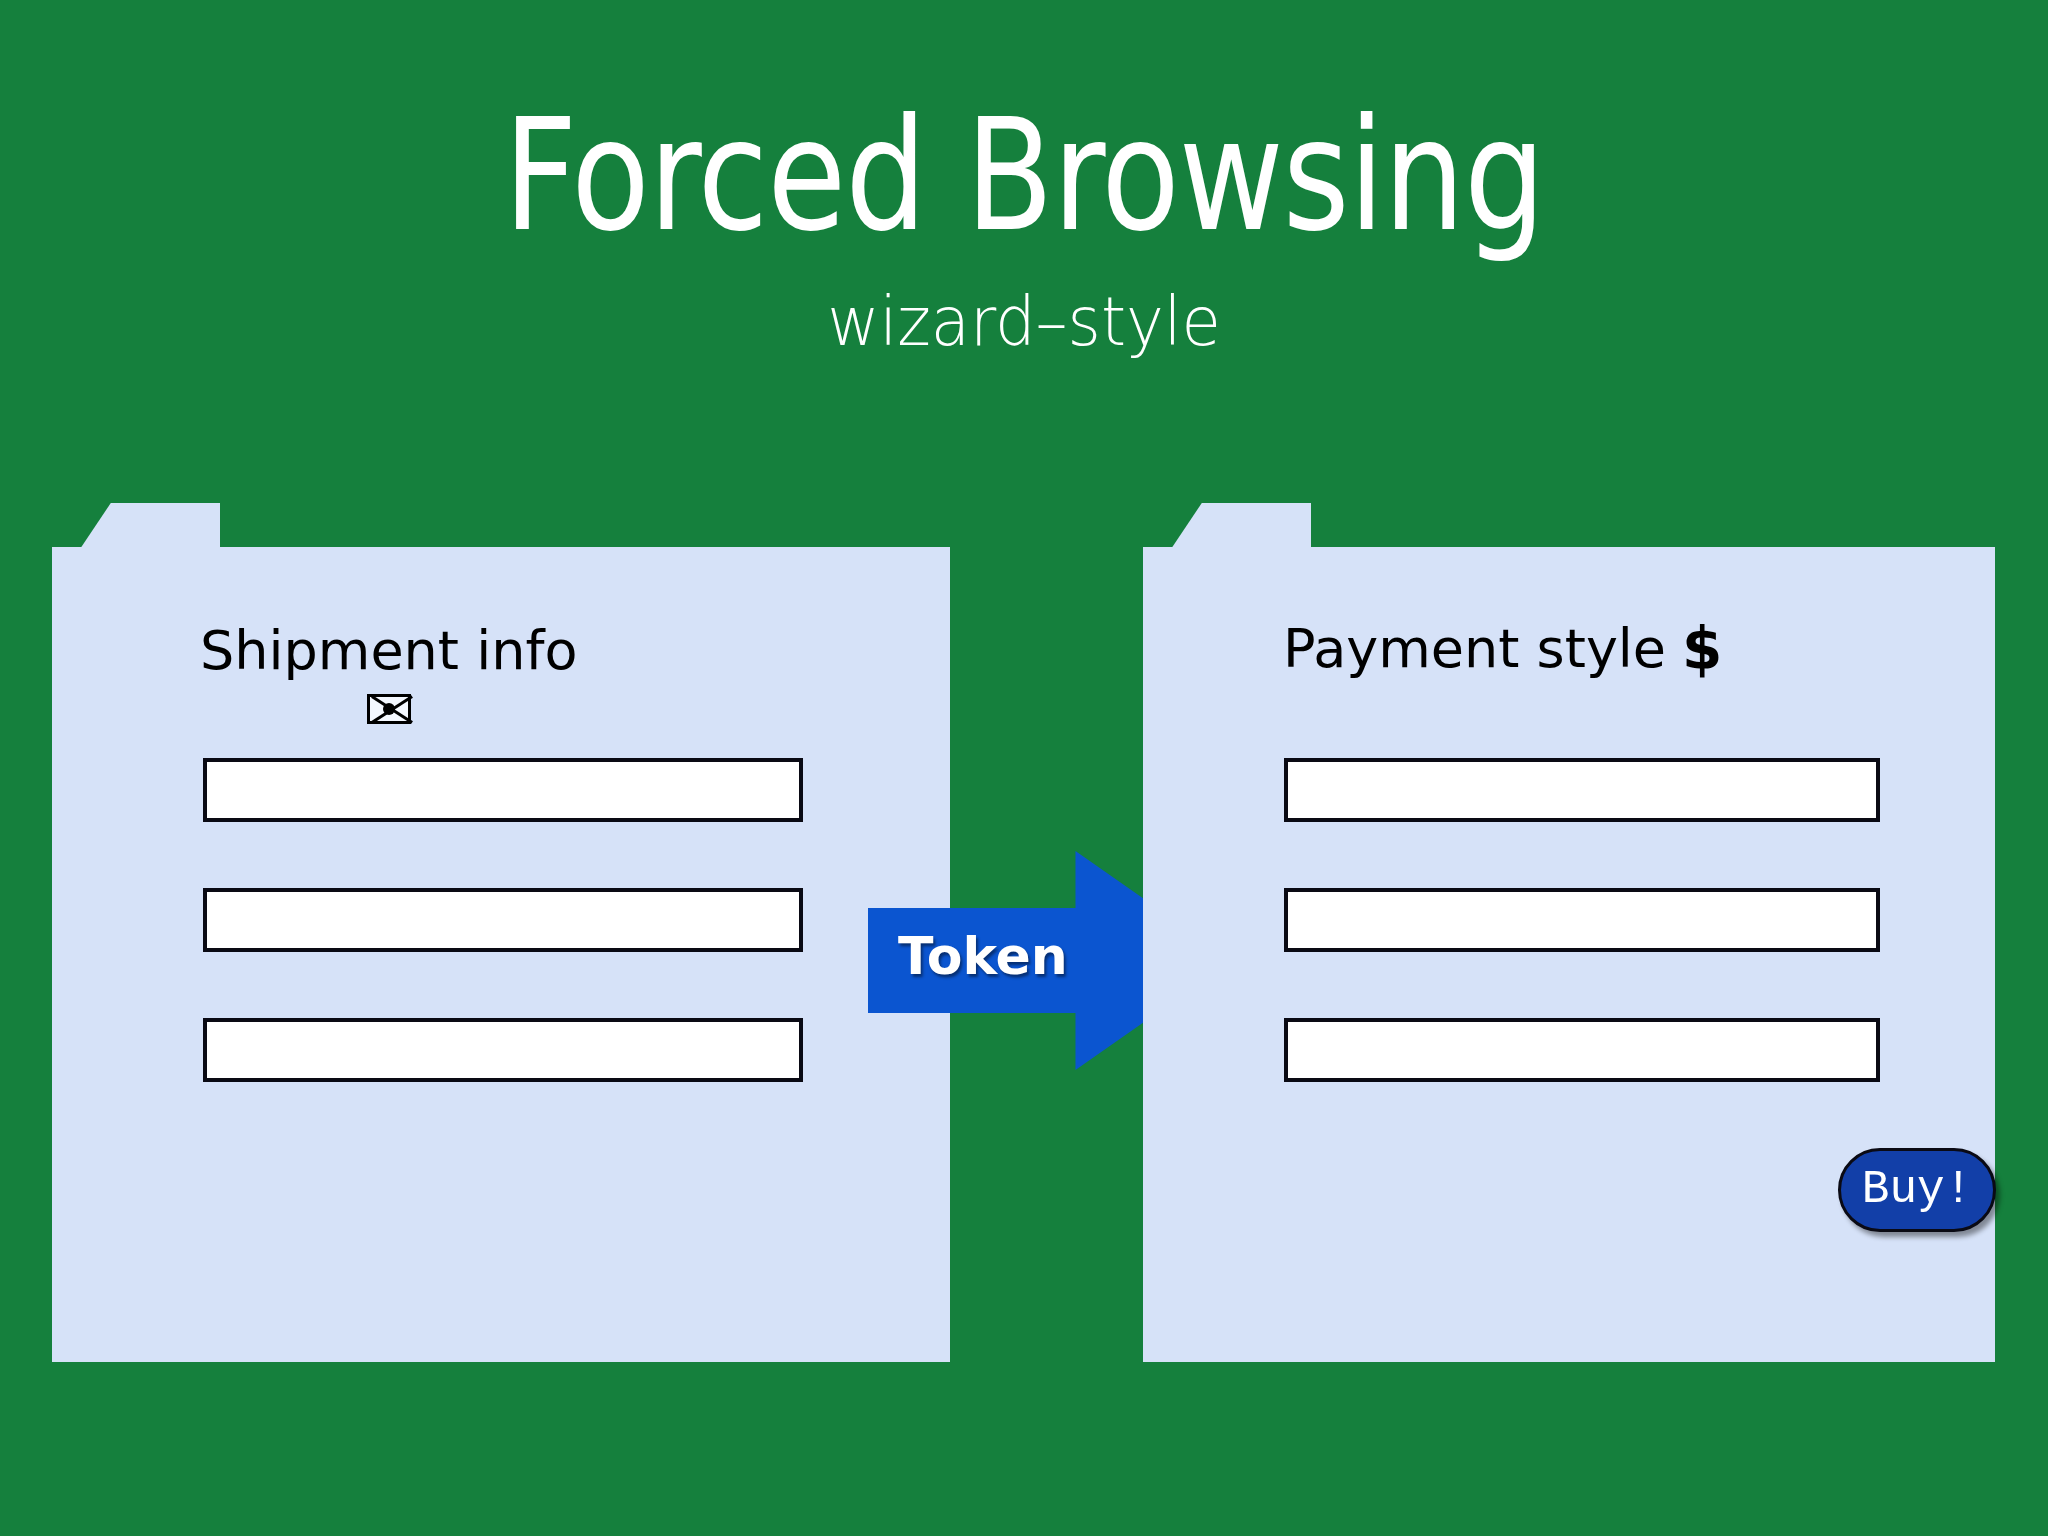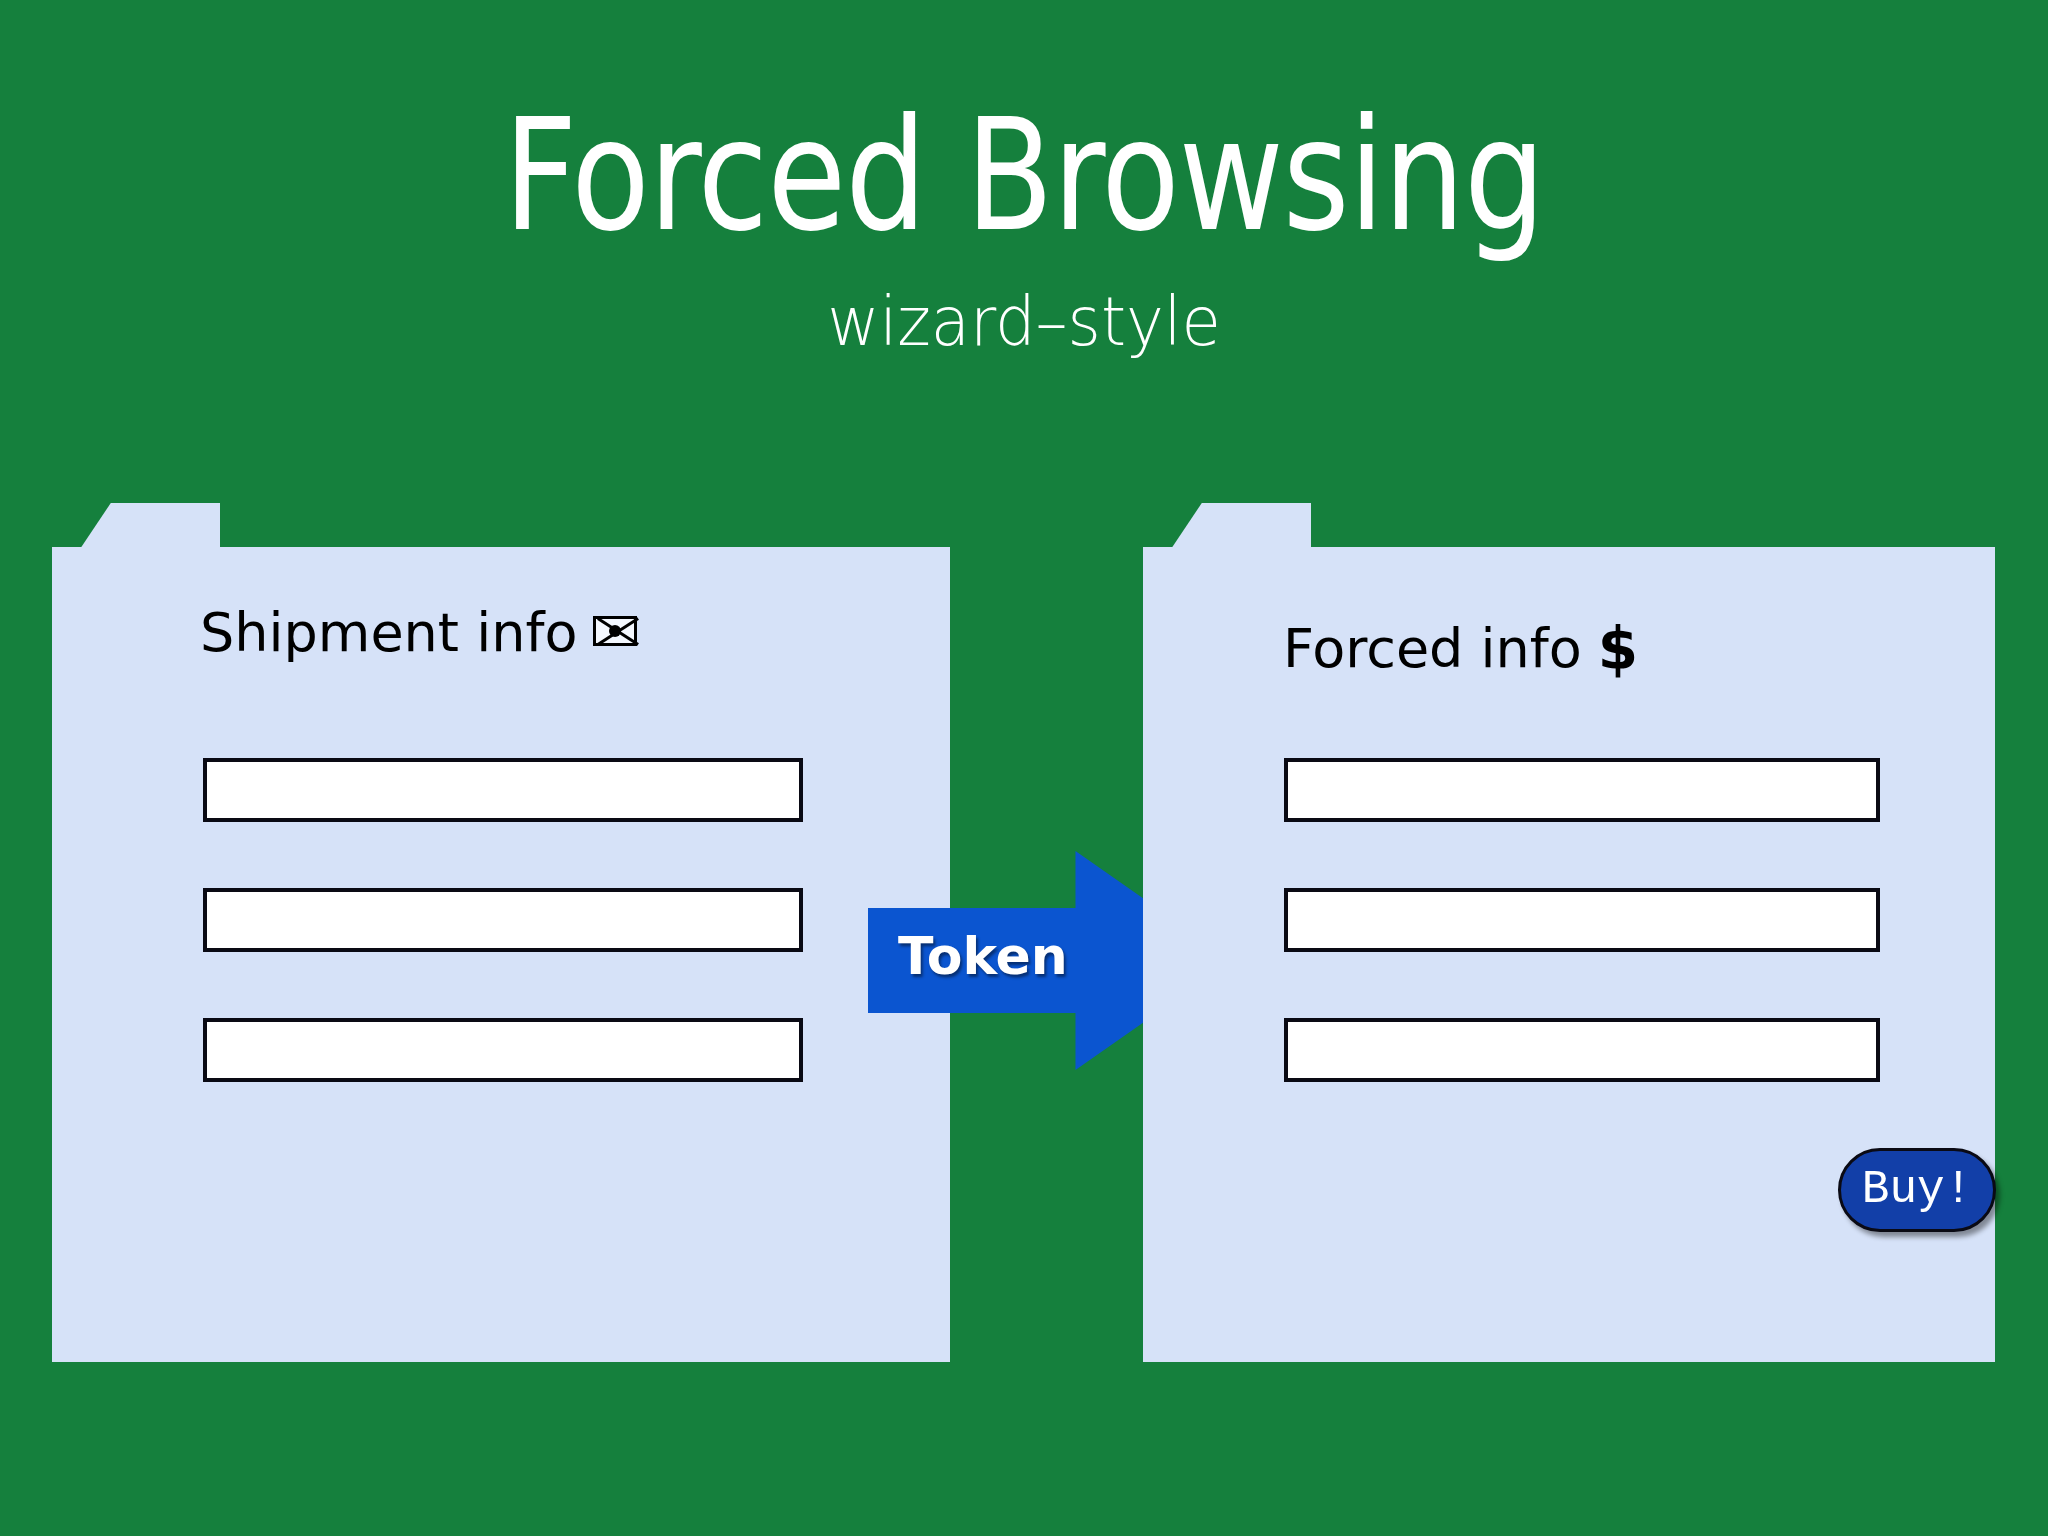--- a/index.html
+++ b/index.html
@@ -82,21 +82,21 @@
     color: #000000;
     font-family: "DejaVu Sans", "Liberation Sans", sans-serif;
     font-size: 54px;
     font-weight: 400;
     line-height: 1.0;
     white-space: nowrap;
     display: flex;
     align-items: center;
     gap: 16px;
   }
-  #header-left  { left: 200px;  top: 606px; }
+  #header-left  { left: 200px;  top: 624px; flex-direction: column; }
   #header-right { left: 1283px; top: 620px; }
 
   .hdr-icon-envelope {
     display: inline-block;
     width: 44px;
     height: 30px;
     position: relative;
     border: 3px solid #000000;
     background: #f4f8ff;
     box-sizing: border-box;
@@ -222,21 +222,21 @@
 
   <div id="token-arrow"></div>
   <div id="token-label">Token</div>
 
   <div class="folder" id="folder-right">
     <div class="folder-tab"></div>
     <div class="folder-body"></div>
   </div>
 
   <div class="card-header" id="header-right">
-    <span>Forced info</span>
+    <span>Payment style</span>
     <span class="hdr-icon-dollar">$</span>
   </div>
 
   <div class="field f-right row1"></div>
   <div class="field f-right row2"></div>
   <div class="field f-right row3"></div>
 
   <div class="pill-btn" id="btn-buy">Buy!</div>
 
 </div>

